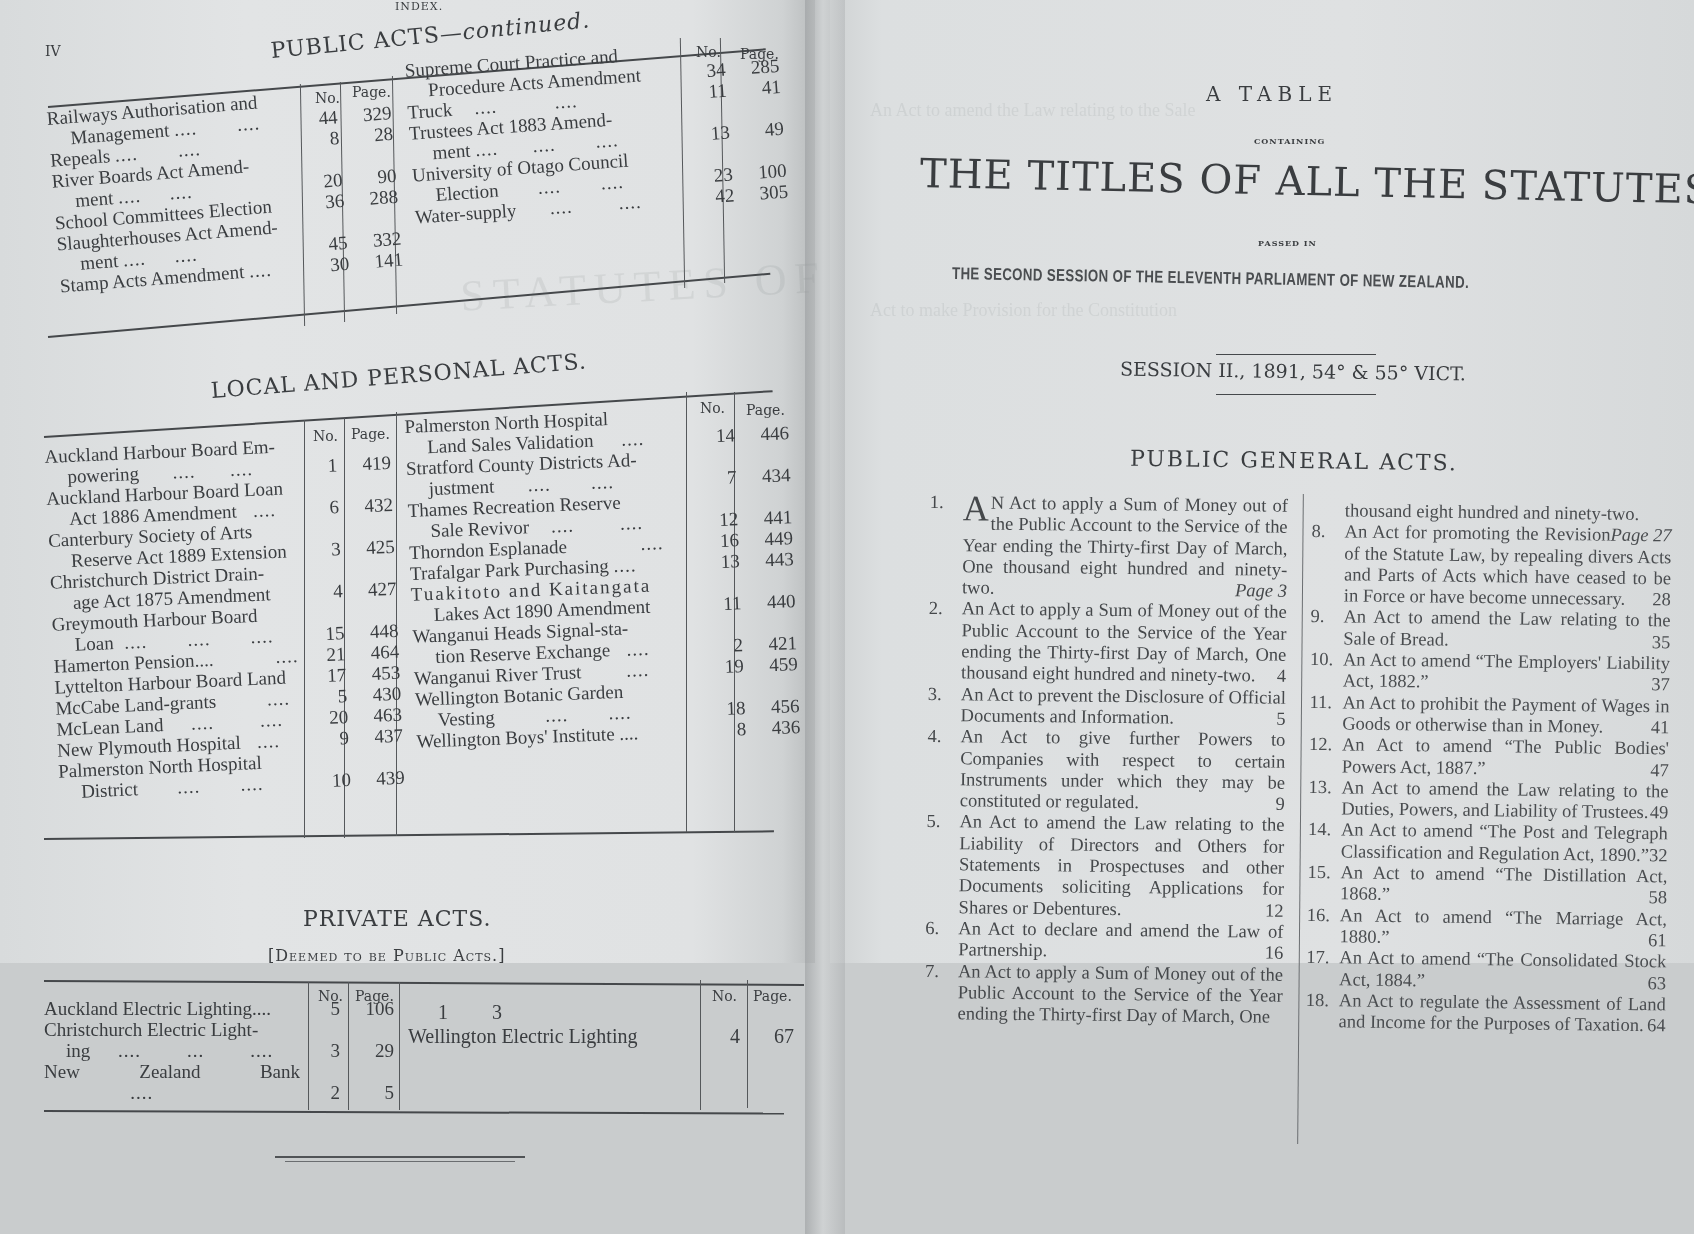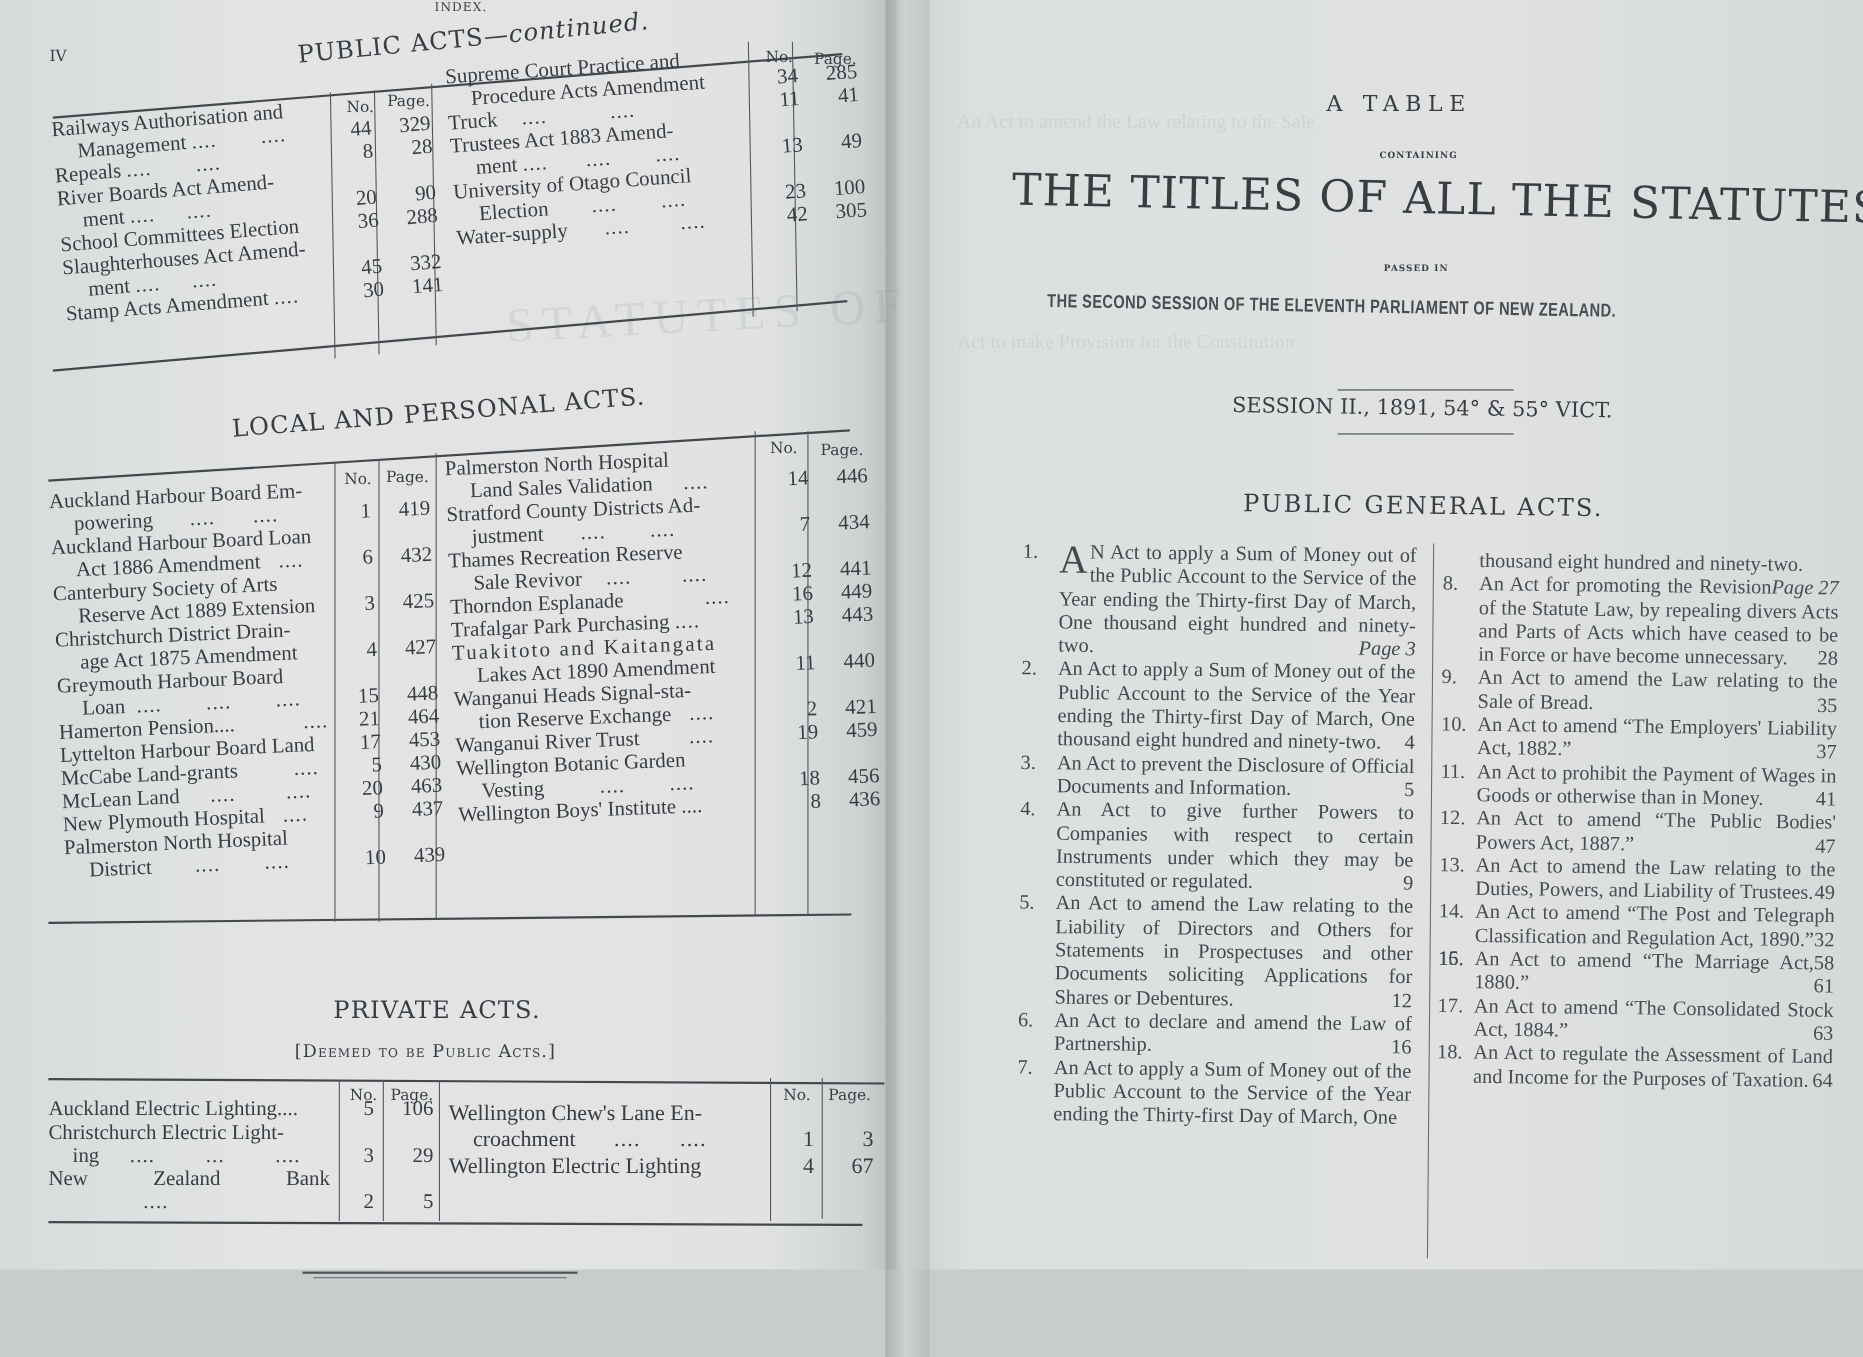--- a/index.html
+++ b/index.html
@@ -2,21 +2,21 @@
 <html><head>
 <meta charset="utf-8">
 <style>
   html, body { margin: 0; padding: 0; }
   body {
     width: 1694px; height: 1234px; overflow: hidden; position: relative;
     background: #c9cccd;
     font-family: "DejaVu Serif", "Liberation Serif", serif;
     color: #3a3d40;
   }
-  .page { position: absolute; top: 0; height: 1154px; }
+  .page { position: absolute; top: 0; height: 963px; }
   #left-page {
     left: 0; width: 815px;
     background: linear-gradient(90deg, #d8dbdc 0%, #e2e4e5 30%, #e0e2e3 85%, #cfd2d3 96%, #b9bcbd 100%);
   }
   #gutter {
     position: absolute; left: 805px; top: 0; width: 40px; height: 1234px;
     background: linear-gradient(90deg, rgba(150,153,155,0.55), rgba(230,232,233,0.2) 45%, rgba(150,153,155,0.3));
     z-index: 2;
   }
   #right-page {
@@ -292,21 +292,20 @@
         <div class="pg">29</div>
       </div>
     <div class="row">
         <div class="title"><span>New Zealand Bank</span> <span class="dots">&nbsp;&nbsp;&nbsp;&nbsp;&nbsp;&nbsp;&nbsp;&nbsp;&nbsp;&nbsp;&nbsp;&nbsp;&nbsp;&nbsp;&nbsp;....</span></div>
         <div class="no">2</div>
         <div class="pg">5</div>
       </div>
   </div>
   <div class="ctab" style="left:408px; top:1000px; width:392px; font-size:20px; line-height:24px;">
     <div class="row">
-        <div class="title"><span>Wellington Chew's Lane En-</span><span class="l2"><span>croachment</span> <span class="dots">&nbsp;&nbsp;&nbsp;&nbsp;&nbsp;....&nbsp;&nbsp;&nbsp;&nbsp;&nbsp;&nbsp;....</span></span></div>
         <div class="no">1</div>
         <div class="pg">3</div>
       </div>
     <div class="row">
         <div class="title"><span>Wellington Electric Lighting</span></div>
         <div class="no">4</div>
         <div class="pg">67</div>
       </div>
   </div>
 
@@ -345,21 +344,21 @@
 
   <div class="acts-col" style="left:482px; top:500px; width:360px; transform:rotate(0.7deg); transform-origin:left top; color:#4a4d50;">
     <div class="act"><span>thousand eight hundred and ninety-two.</span> <span class="pgref"><i>Page 27</i></span></div>
     <div class="act"><span class="num">8.</span><span>An Act for promoting the Revision of the Statute Law, by repealing divers Acts and Parts of Acts which have ceased to be in Force or have become unnecessary.</span> <span class="pgref">28</span></div>
     <div class="act"><span class="num">9.</span><span>An Act to amend the Law relating to the Sale of Bread.</span> <span class="pgref">35</span></div>
     <div class="act"><span class="num">10.</span><span>An Act to amend “The Employers' Liability Act, 1882.”</span> <span class="pgref">37</span></div>
     <div class="act"><span class="num">11.</span><span>An Act to prohibit the Payment of Wages in Goods or otherwise than in Money.</span> <span class="pgref">41</span></div>
     <div class="act"><span class="num">12.</span><span>An Act to amend “The Public Bodies' Powers Act, 1887.”</span> <span class="pgref">47</span></div>
     <div class="act"><span class="num">13.</span><span>An Act to amend the Law relating to the Duties, Powers, and Liability of Trustees.</span> <span class="pgref">49</span></div>
     <div class="act"><span class="num">14.</span><span>An Act to amend “The Post and Telegraph Classification and Regulation Act, 1890.”</span> <span class="pgref">32</span></div>
-    <div class="act"><span class="num">15.</span> <span class="pgref">58</span></div>
+    <div class="act"><span class="num">15.</span><span>An Act to amend “The Distillation Act, 1868.”</span> <span class="pgref">58</span></div>
     <div class="act"><span class="num">16.</span><span>An Act to amend “The Marriage Act, 1880.”</span> <span class="pgref">61</span></div>
     <div class="act"><span class="num">17.</span><span>An Act to amend “The Consolidated Stock Act, 1884.”</span> <span class="pgref">63</span></div>
     <div class="act"><span class="num">18.</span><span>An Act to regulate the Assessment of Land and Income for the Purposes of Taxation.</span> <span class="pgref">64</span></div>
   </div>
 
   <div class="ghost" style="left:40px; top:100px;">An Act to amend the Law relating to the Sale</div>
   <div class="ghost" style="left:40px; top:300px;">Act to make Provision for the Constitution</div>
 </div>
 
 </body></html>

